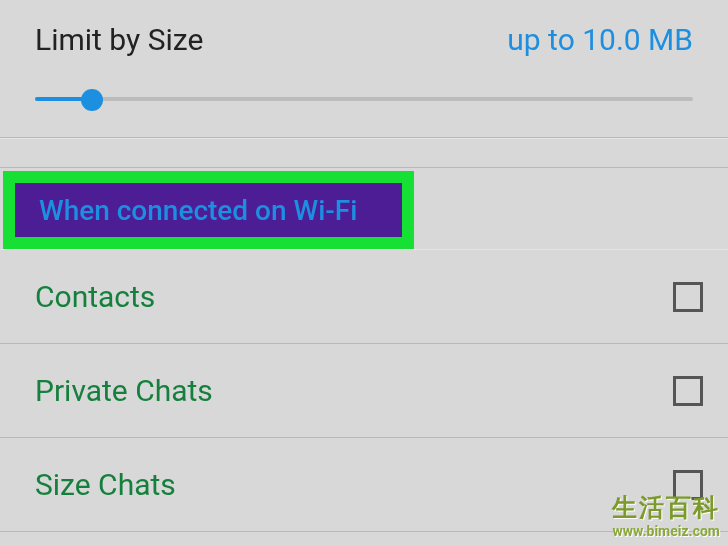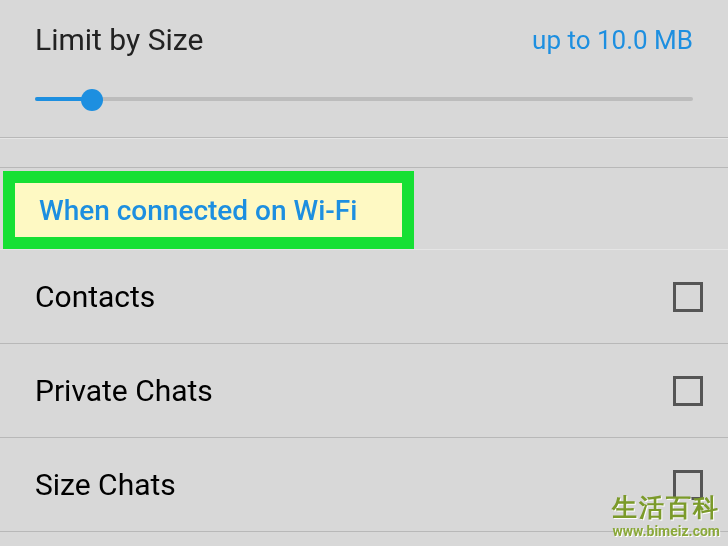--- a/index.html
+++ b/index.html
@@ -21,21 +21,21 @@
       justify-content: space-between;
       align-items: center;
       margin-bottom: 30px;
     }
     .limit-label {
       font-size: 30px;
       color: #222;
       font-weight: 400;
     }
     .limit-value {
-      font-size: 26px;
+      font-size: 30px;
       color: #1d8fe0;
       font-weight: 400;
     }
     .slider-wrap {
       position: relative;
       height: 40px;
       padding-top: 6px;
     }
     .slider-track {
       position: absolute;
@@ -66,21 +66,21 @@
 
     .gap {
       height: 30px;
       background: #d8d8d8;
       border-top: 1px solid #e5e5e5;
       border-bottom: 1px solid #b8b8b8;
     }
 
     .highlight-box {
       border: 12px solid #16e034;
-      background: #fef9c3;
+      background: #4c1d95;
       margin: 3px 0 0 3px;
       width: 411px;
       height: 78px;
       display: flex;
       align-items: center;
       padding-left: 24px;
       position: relative;
       z-index: 2;
     }
     .highlight-text {
@@ -96,21 +96,21 @@
       display: flex;
       align-items: center;
       justify-content: space-between;
       padding: 0 25px 0 35px;
       height: 94px;
       background: #d8d8d8;
       border-bottom: 1px solid #b8b8b8;
     }
     .list-label {
       font-size: 30px;
-      color: #000000;
+      color: #15803d;
       text-align: right;
     }
     .checkbox {
       width: 30px;
       height: 30px;
       border: 3px solid #555;
       background: transparent;
     }
 
     .watermark {

